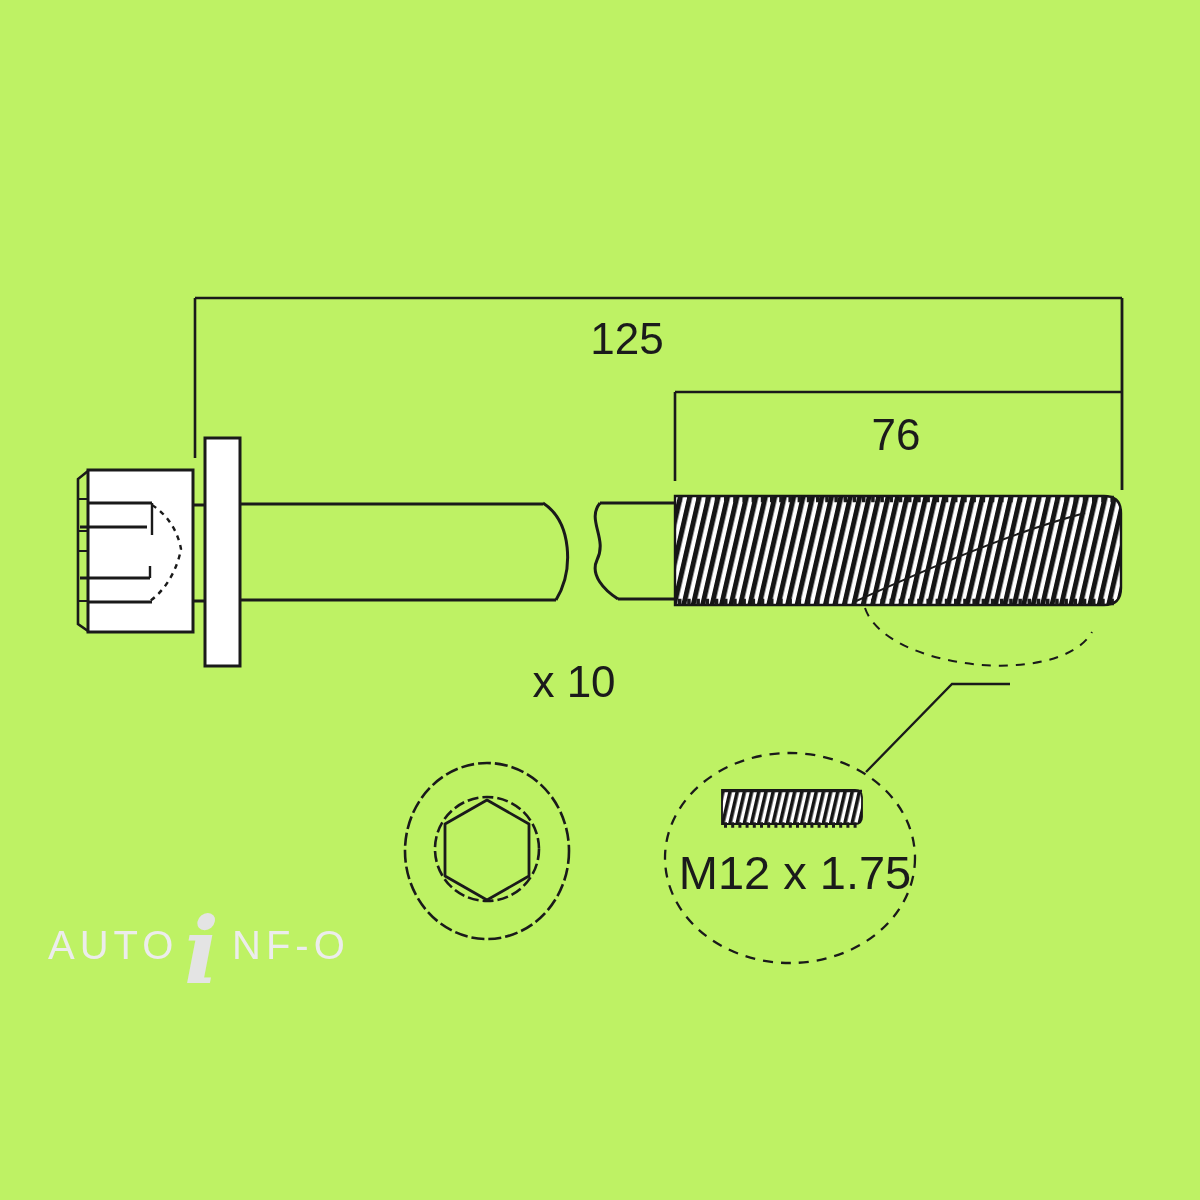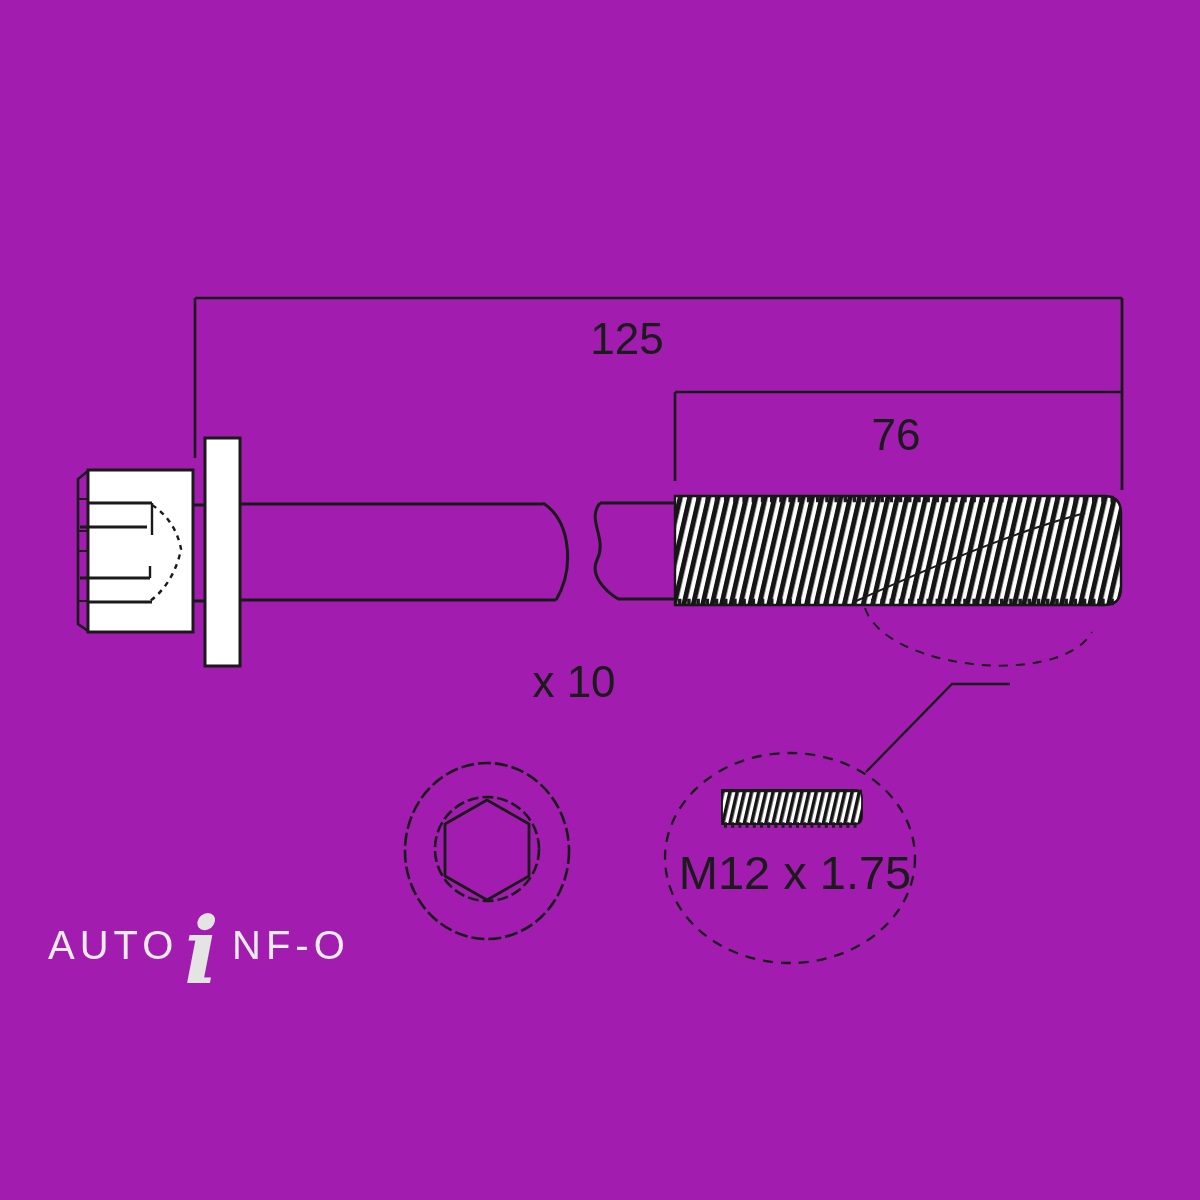--- a/index.html
+++ b/index.html
@@ -3,21 +3,21 @@
 <meta charset="utf-8">
 <style>
   html, body {
     margin: 0; padding: 0;
     background: #ffffff;
   }
   .canvas {
     position: relative;
     width: 1200px;
     height: 1200px;
-    background: #a21caf;
+    background: #bef264;
     overflow: hidden;
     font-family: "Liberation Sans", sans-serif;
     text-align: center;
   }
   svg.drawing {
     position: absolute;
     left: 0; top: 0;
     width: 1200px; height: 1200px;
   }
   .ln   { stroke: #1a1a1a; fill: none; stroke-linecap: butt; }

